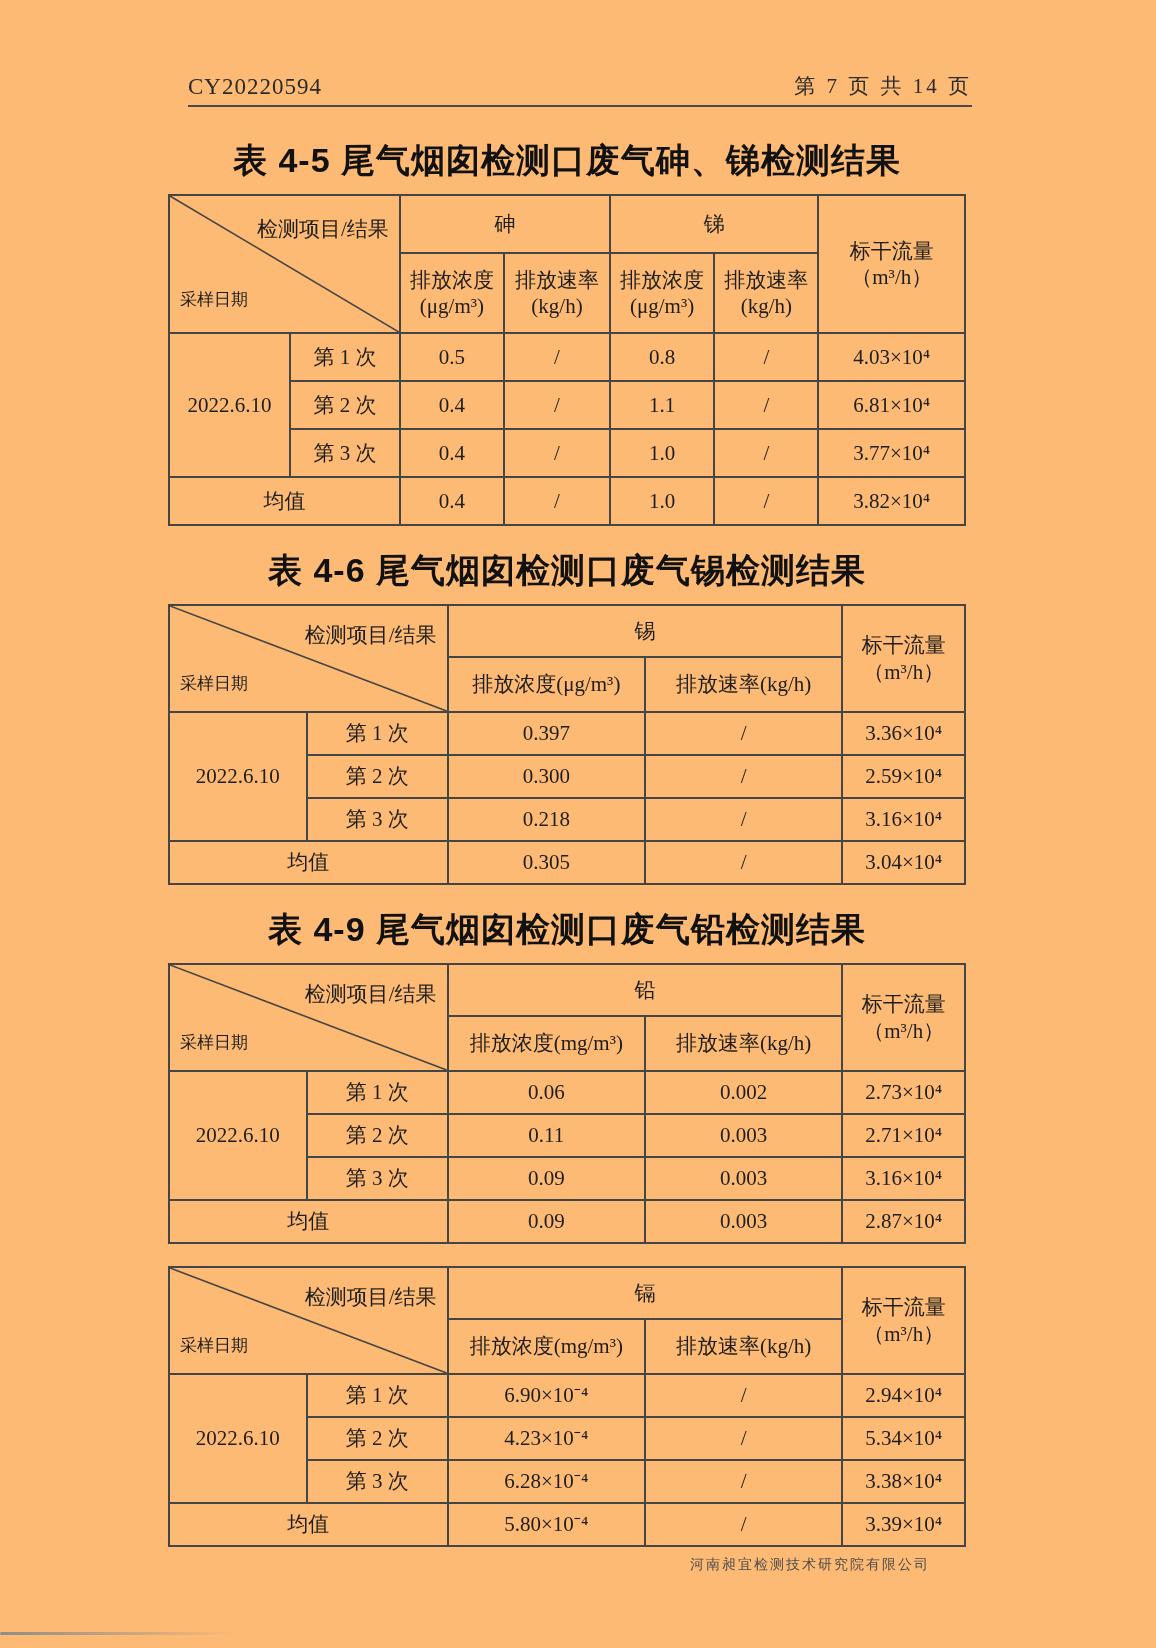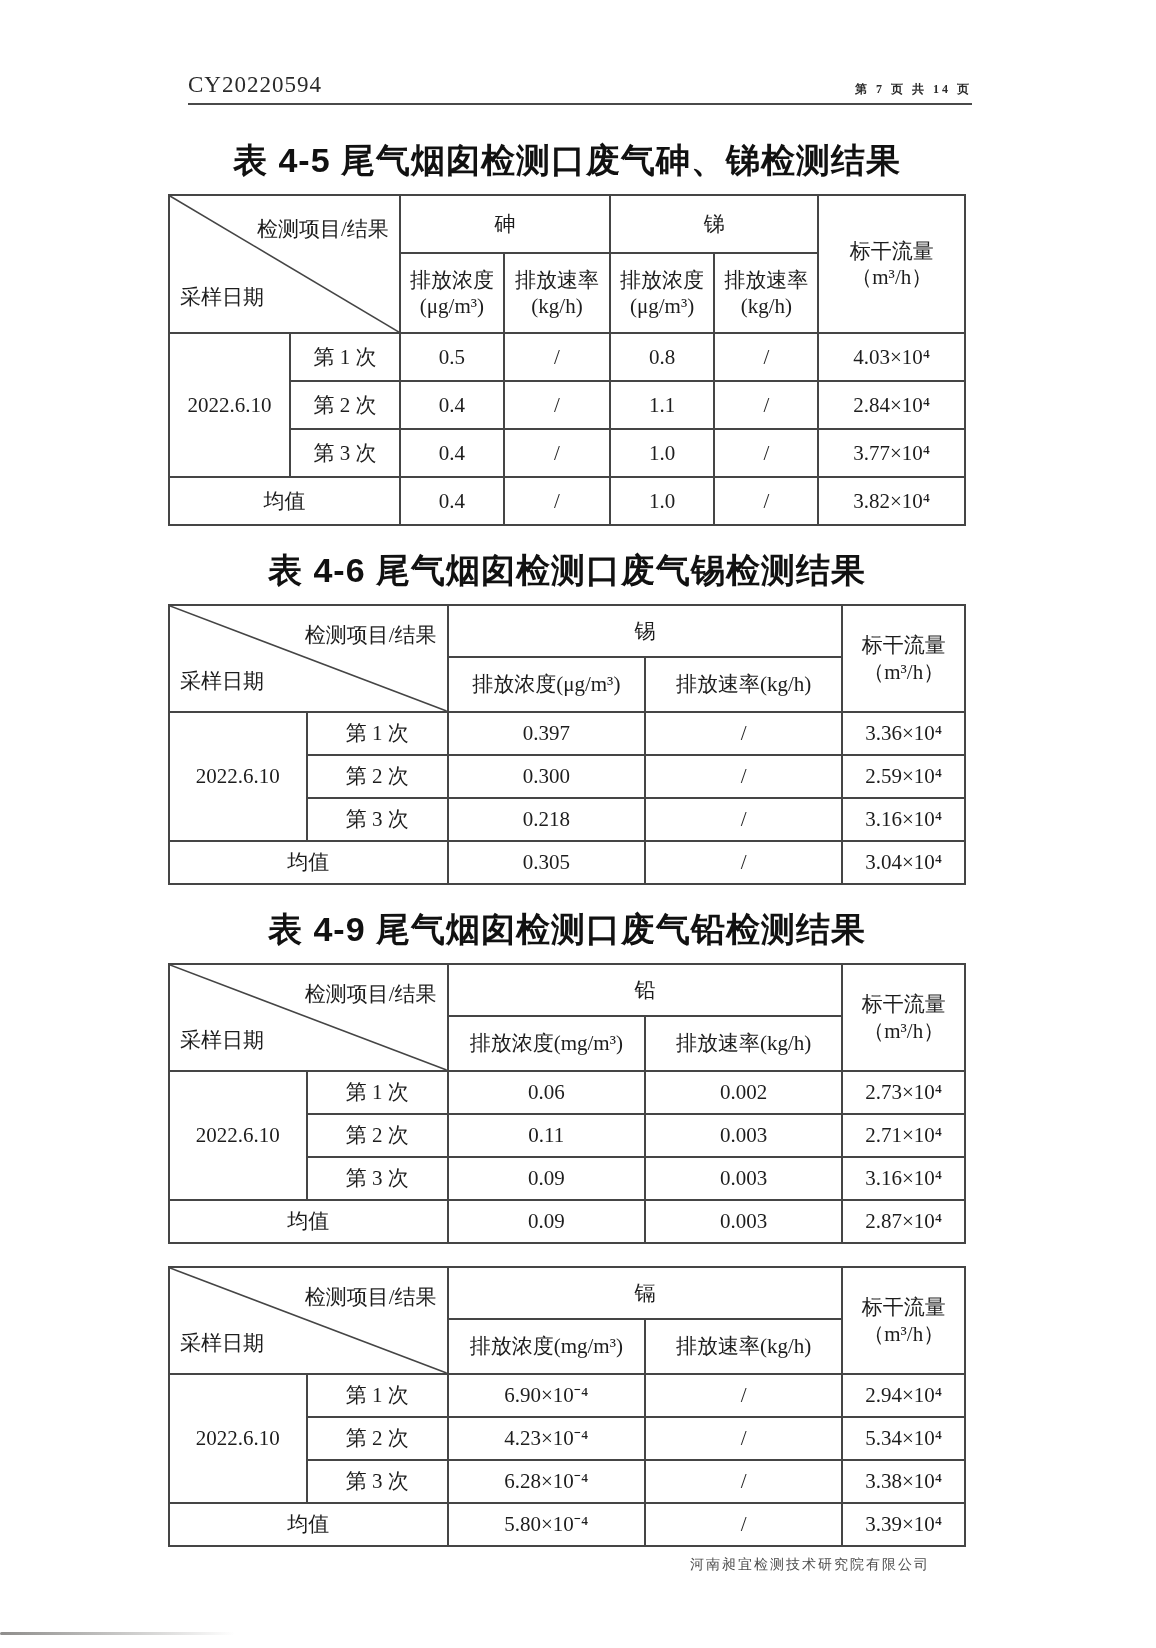--- a/index.html
+++ b/index.html
@@ -1,32 +1,32 @@
 <!DOCTYPE html>
 <html><head>
 <meta charset="utf-8">
 <style>
   * { margin:0; padding:0; box-sizing:border-box; }
   html,body { background:#e9e8e6; }
   .page {
     position:relative;
     width:1156px; height:1648px;
-    background:#ffffff;
+    background:#fdba74;
     font-family:"Liberation Serif", serif;
     color:#1e1e1e;
     overflow:hidden;
   }
   
   .hdr {
     position:absolute; left:188px; right:184px; top:72px;
     display:flex; justify-content:space-between; align-items:flex-end;
     border-bottom:2px solid #4a4a4a; padding-bottom:5px;
   }
   .doc-num { font-size:23px; letter-spacing:1px; color:#2a2a2a; }
-  .page-num { font-size:12px; letter-spacing:3px; color:#2a2a2a;font-weight:bold; }
+  .page-num { font-size:21px; letter-spacing:3px; color:#2a2a2a; }
 
   
   .main { position:absolute; left:168px; top:138px; width:798px; }
   .tbl-block { margin-bottom:22px; }
   .tbl-title {
     font-family:"Liberation Sans", sans-serif;
     font-weight:700; font-size:34px; text-align:center;
     margin-bottom:10px; color:#111; letter-spacing:1px;
   }
   table.tbl {
@@ -42,21 +42,21 @@
   .t45 tr.h1 { height:58px; } .t45 tr.h2 { height:80px; }
   .t45 tr.dr { height:48px; }
   .tsm tr.h1 { height:52px; } .tsm tr.h2 { height:55px; }
   .tsm tr.dr { height:43px; }
 
   
   td.corner { position:relative; padding:0; }
   td.corner svg { position:absolute; left:0; top:0; width:100%; height:100%; display:block; }
   td.corner line { stroke:#454545; stroke-width:1.6; vector-effect:non-scaling-stroke; }
   .c-top { position:absolute; top:15%; right:10px; font-size:21px; }
-  .c-bot { position:absolute; bottom:16%; left:10px; font-size:21px; }
+  .c-bot { position:absolute; bottom:16%; left:10px; font-size:17px; }
 
   
   .footer {
     position:absolute; top:1556px; right:226px;
     font-size:14px; letter-spacing:2px; color:#4d4d4d;
   }
   
   .scan-edge {
     position:absolute; left:0; bottom:13px; width:235px; height:3px;
     background:linear-gradient(to right, #8e8d8b, rgba(180,180,178,0));
@@ -119,21 +119,21 @@
           <td>0.8</td>
           <td>/</td>
           <td>4.03×10⁴</td>
         </tr>
         <tr class="dr">
           <td>第 2 次</td>
           <td>0.4</td>
           <td>/</td>
           <td>1.1</td>
           <td>/</td>
-          <td>2.84×10⁴</td>
+          <td>6.81×10⁴</td>
         </tr>
         <tr class="dr">
           <td>第 3 次</td>
           <td>0.4</td>
           <td>/</td>
           <td>1.0</td>
           <td>/</td>
           <td>3.77×10⁴</td>
         </tr>
         <tr class="dr">

